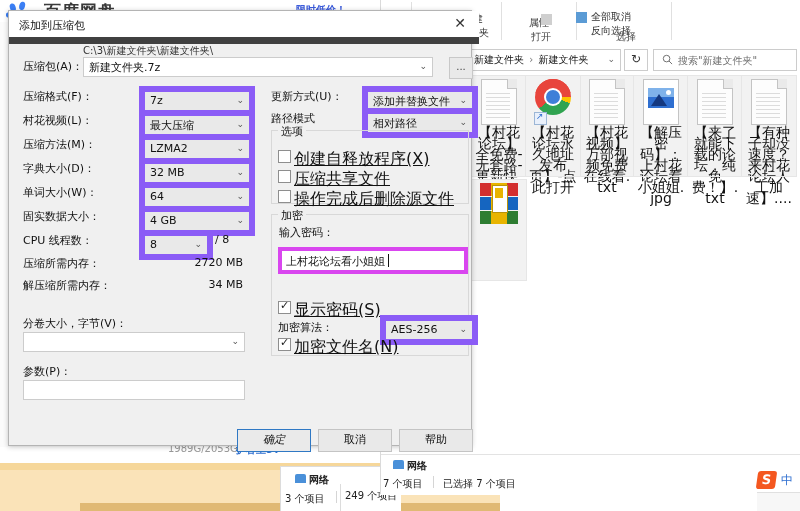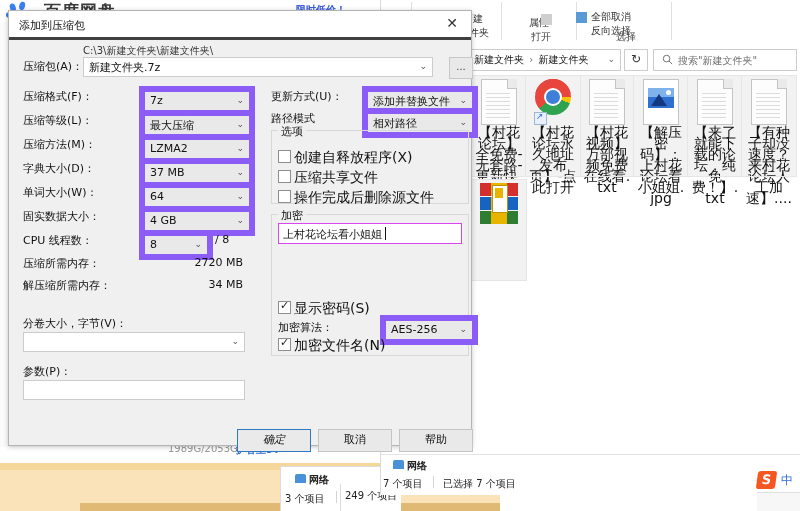--- a/index.html
+++ b/index.html
@@ -102,21 +102,21 @@
   
   #ime{position:absolute;left:757px;top:470px;width:43px;height:22px;background:#ffffff;}
   #ime-s{position:absolute;left:0px;top:1px;width:19px;height:18px;background:#f4571f;border-radius:3px;color:#fff;font-weight:bold;font-size:13px;text-align:center;line-height:18px;transform:skewX(-8deg);}
   #ime-cn{position:absolute;left:24px;top:2px;font-size:12px;color:#2f6fd0;}
   #taskbar{position:absolute;left:757px;top:492px;width:43px;height:19px;background:#f7f7f7;border-top:1px solid #e0e0e0;}
   #deskstrip{position:absolute;left:500px;top:494px;width:300px;height:17px;background:#ffffff;}
   #amberstrip{position:absolute;left:80px;top:503px;width:420px;height:8px;background:#e0b974;}
 
   
   #dlg{position:absolute;left:8px;top:10px;width:462px;height:434px;background:#f0f0f0;border:1px solid #b4b4b4;box-shadow:0 1px 5px rgba(0,0,0,.22);}
-  #dlg-title{position:absolute;left:0;top:0;width:462px;height:26px;background:#ffffff;border-bottom:3px solid #404040;}
+  #dlg-title{position:absolute;left:0;top:0;width:462px;height:26px;background:#ffffff;border-bottom:7px solid #404040;padding-left:8px;}
   #dlg-titletext{position:absolute;left:10px;top:7px;font-size:11px;color:#111;}
   #dlg-close{position:absolute;right:2px;top:0px;width:34px;height:24px;text-align:center;line-height:24px;font-size:14px;color:#333;}
 
   .lbl{position:absolute;font-size:11px;color:#111;white-space:nowrap;}
   .val{position:absolute;font-size:11px;color:#111;white-space:nowrap;}
   .combo{position:absolute;height:18px;background:#e9e9e9;border:6px solid #8b5cf6;}
   .combo .ctext{position:absolute;left:5px;top:2px;font-size:11px;color:#111;white-space:nowrap;}
   .combo .carrow{position:absolute;right:5px;top:3px;font-size:9px;color:#555;}
   .combo.white{background:#ffffff;border:1px solid #cccccc;}
   .tbox{position:absolute;height:18px;background:#ffffff;border:1px solid #cccccc;}
@@ -124,23 +124,23 @@
 
   #archive-path{position:absolute;left:74px;top:33px;font-size:10px;color:#333;}
   #archive-combo{left:74px;top:46px;width:348px;}
   #browse-btn{position:absolute;left:440px;top:46px;width:22px;height:20px;background:#e9e9e9;border:1px solid #c8c8c8;text-align:center;line-height:18px;font-size:10px;color:#444;}
 
   .grp{position:absolute;border:1px solid #d8d8d8;background:transparent;}
   .grp-title{position:absolute;font-size:11px;color:#111;background:#f0f0f0;padding:0 3px;}
 
   .chk{position:absolute;width:11px;height:11px;border:1px solid #8e8e8e;background:#fff;}
   .chk.on:after{content:"\2713";position:absolute;left:1px;top:-3px;font-size:11px;color:#1a1a1a;}
-  .chklabel{position:absolute;font-size:14px;color:#111;white-space:nowrap;}
-
-  #pwd-box{position:absolute;left:269px;top:212px;width:182px;height:19px;border:1px solid #d946ef;background:#fff;}
+  .chklabel{position:absolute;font-size:16px;color:#111;white-space:nowrap;text-decoration:underline;}
+
+  #pwd-box{position:absolute;left:269px;top:236px;width:182px;height:19px;border:4px solid #d946ef;background:#fff;}
   #pwd-text{position:absolute;left:4px;top:3px;font-size:11px;color:#111;}
   #pwd-caret{position:absolute;left:106px;top:3px;width:1px;height:13px;background:#111;}
 
   .dbtn{position:absolute;top:418px;height:21px;background:#e9e9e9;border:1px solid #c4c4c4;text-align:center;line-height:19px;font-size:11px;color:#111;}
   .dbtn.def{border:1px solid #2f78c4;background:#eaeaea;font-style:italic;}
 </style>
 </head>
 <body>
 
 <div id="desktop">
@@ -347,33 +347,33 @@
       <div class="carrow">⌄</div>
     </div>
     <div id="browse-btn">...</div>
 
     <div id="left-fields">
         <div class="lbl" style="left: 14px; top: 78px;">压缩格式(F)：</div>
         <div class="combo" style="left: 130px; top: 75px; width: 104px;">
           <div class="ctext">7z</div>
           <div class="carrow">⌄</div>
         </div>
-        <div class="lbl" style="left: 14px; top: 102px;">压缩等级(L)：</div>
+        <div class="lbl" style="left: 14px; top: 102px;">村花视频(L)：</div>
         <div class="combo" style="left: 130px; top: 99px; width: 104px;">
           <div class="ctext">最大压缩</div>
           <div class="carrow">⌄</div>
         </div>
         <div class="lbl" style="left: 14px; top: 126px;">压缩方法(M)：</div>
         <div class="combo" style="left: 130px; top: 123px; width: 104px;">
           <div class="ctext">LZMA2</div>
           <div class="carrow">⌄</div>
         </div>
         <div class="lbl" style="left: 14px; top: 150px;">字典大小(D)：</div>
         <div class="combo" style="left: 130px; top: 147px; width: 104px;">
-          <div class="ctext">37 MB</div>
+          <div class="ctext">32 MB</div>
           <div class="carrow">⌄</div>
         </div>
         <div class="lbl" style="left: 14px; top: 174px;">单词大小(W)：</div>
         <div class="combo" style="left: 130px; top: 171px; width: 104px;">
           <div class="ctext">64</div>
           <div class="carrow">⌄</div>
         </div>
         <div class="lbl" style="left: 14px; top: 198px;">固实数据大小：</div>
         <div class="combo" style="left: 130px; top: 195px; width: 104px;">
           <div class="ctext">4 GB</div>

